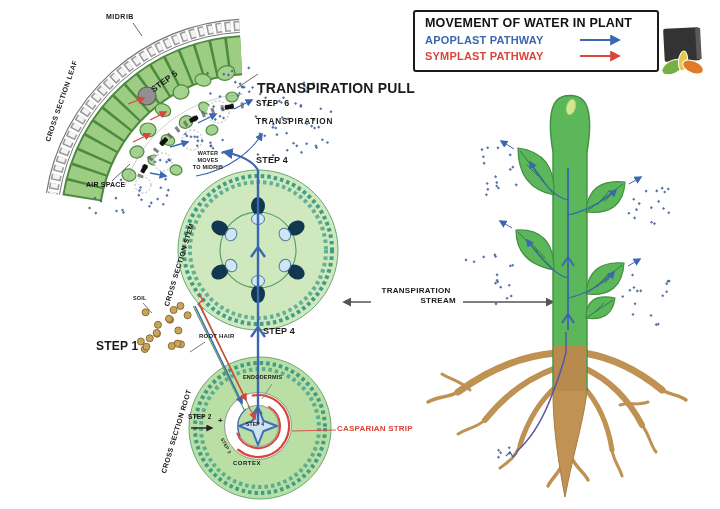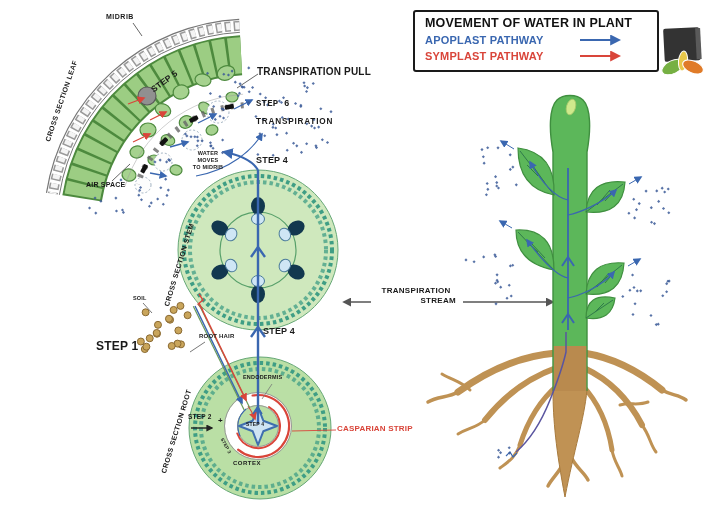--- a/index.html
+++ b/index.html
@@ -4,21 +4,21 @@
 <style>
   html,body{margin:0;padding:0;background:#fff;}
   #stage{position:relative;width:720px;height:509px;background:#ffffff;overflow:hidden;
          font-family:"Liberation Sans",sans-serif;}
   #gfx{position:absolute;left:0;top:0;}
   .lbl{position:absolute;font-weight:bold;color:#1a1a1a;letter-spacing:.2px;white-space:nowrap;
        font-family:"Liberation Sans",sans-serif;}
   .l-midrib{left:106px;top:13px;font-size:7px;letter-spacing:.5px;}
   .l-csleaf{left:44px;top:140px;font-size:7px;transform:rotate(-71deg);transform-origin:0 0;letter-spacing:.4px;}
   .l-step5{left:149px;top:86px;font-size:8.5px;transform:rotate(-36deg);transform-origin:0 0;}
-  .l-tpull{left:257px;top:66px;font-size:10px;}
+  .l-tpull{left:257px;top:80px;font-size:14px;}
   .l-step6{left:256px;top:99px;font-size:9px;font-family:Liberation Mono, monospace;}
   .l-transp{left:256px;top:117px;font-size:8.2px;letter-spacing:.8px;}
   .l-step4a{left:256px;top:155px;font-size:9px;}
   .l-wm{font-size:5.5px;text-align:center;width:30px;}
   .l-wm1{left:193px;top:150px;}
   .l-wm2{left:193px;top:157px;}
   .l-wm3{left:190px;top:164px;width:36px;}
   .l-airspace{left:86px;top:181px;font-size:7px;}
   .l-csstem{left:163px;top:305px;font-size:7px;transform:rotate(-73deg);transform-origin:0 0;letter-spacing:.4px;}
   .l-step4b{left:263px;top:326px;font-size:9px;}

